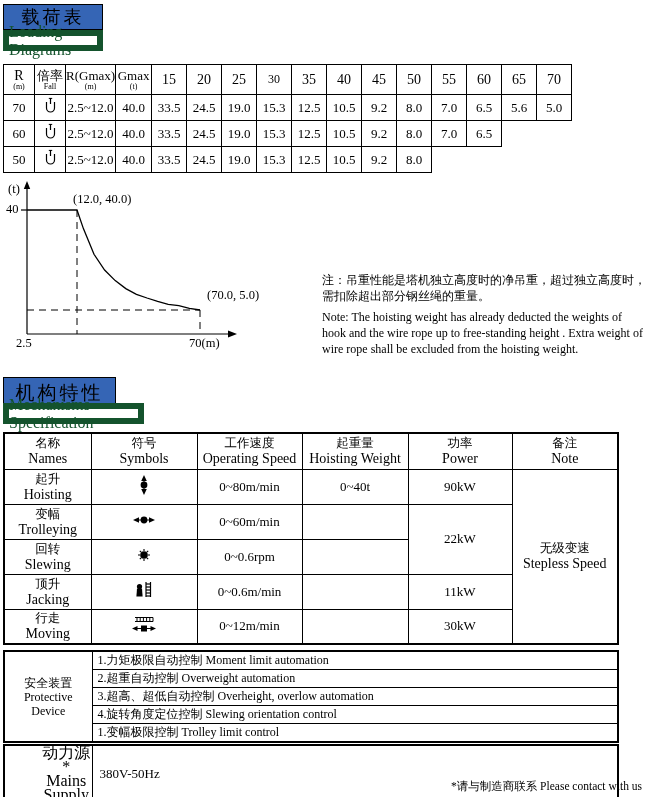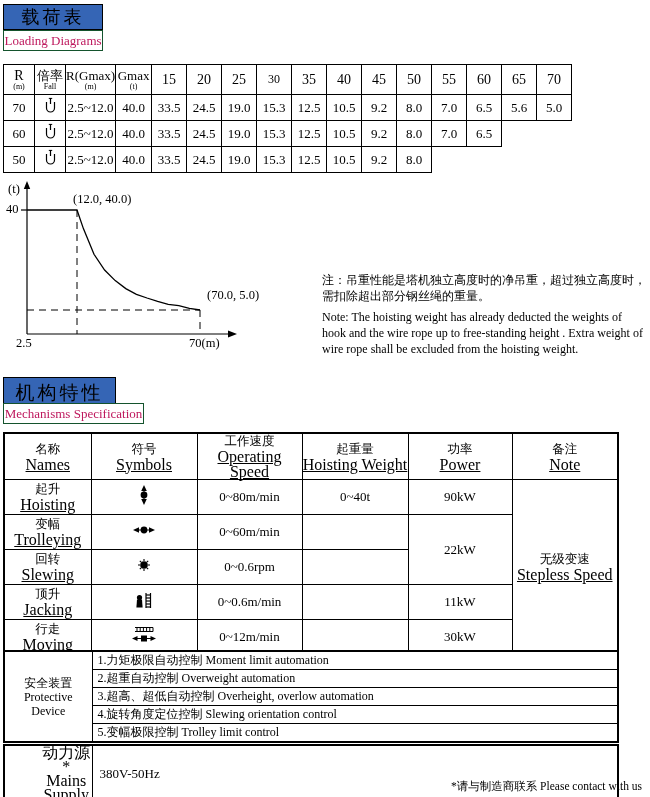--- a/index.html
+++ b/index.html
@@ -7,22 +7,22 @@
   .page {
     position:relative; width:650px; height:797px; background:#fff;
     font-family:"Liberation Serif","DejaVu Serif",serif; color:#000; overflow:hidden;
   }
   
   .hdr-blue {
     position:absolute; background:#3565b5; color:#000000; border:1px solid #000;
     display:flex; align-items:center; justify-content:center; letter-spacing:3px;
   }
   .hdr-white {
-    position:absolute; background:#fff; color:#be185d; border:1px solid #14532d;
-    display:flex; align-items:center; justify-content:center; font-size:13px;
+    position:absolute; background:#fff; color:#14532d; border:6px solid #14532d;
+    display:flex; align-items:center; justify-content:center; font-size:16px;
   }
   table { border-collapse:collapse; table-layout:fixed; background:#fff; }
   td { border:1px solid #000; text-align:center; vertical-align:middle; padding:0; font-size:13px; }
   
   .ltab { position:absolute; left:3px; top:64px; }
   .ltab tr.lhdr td { height:30px; }
   .ltab tr.ldata td { height:26px; }
   .hmain { font-size:13px; line-height:13px; }
   .hmain.big { font-size:14px; }
   .hsub { font-size:8px; line-height:9px; }
@@ -31,21 +31,21 @@
   .chart svg { position:absolute; left:0; top:0; }
   .cl { position:absolute; font-size:12.5px; white-space:nowrap; line-height:13px; }
   
   .notes { position:absolute; left:322px; top:272px; width:326px; font-size:12px; line-height:16px; }
   .notes .en { margin-top:5px; }
   
   .mech { position:absolute; left:3px; top:432px; }
   .mech tr.mh td { height:36px; }
   .mech tr.mr td { height:35px; }
   .mech .zh { font-size:12.5px; line-height:15px; }
-  .mech .en { font-size:16px; line-height:15px;text-decoration:underline; }
+  .mech .en { font-size:14px; line-height:15px; }
   .icon { display:inline-block; line-height:0; }
   
   .prot { position:absolute; left:3px; top:650px; border:2px solid #000; }
   .prot td { height:17.6px; font-size:12px; }
   .prot td.item { text-align:left; padding-left:5px; }
   .prot .lbl div { line-height:14px; font-size:12px; }
   
   .mains { position:absolute; left:3px; top:744px; border:2px solid #000; }
   .mains td { height:33px; font-size:16px;padding-left:36px; }
   .mains td.val { text-align:left; padding-left:7px; font-size:13px; }
@@ -365,21 +365,21 @@
       <tr>
           <td class="item">2.超重自动控制  Overweight automation</td>
         </tr>
       <tr>
           <td class="item">3.超高、超低自动控制  Overheight, overlow automation</td>
         </tr>
       <tr>
           <td class="item">4.旋转角度定位控制  Slewing orientation control</td>
         </tr>
       <tr>
-          <td class="item">5.变幅极限控制  Trolley limit control</td>
+          <td class="item">1.变幅极限控制  Trolley limit control</td>
         </tr>
     </tbody>
   </table>
 
   <table class="mains">
     <colgroup>
         <col style="width:88px">
         <col style="width:526px">
       </colgroup>
     <tbody>

